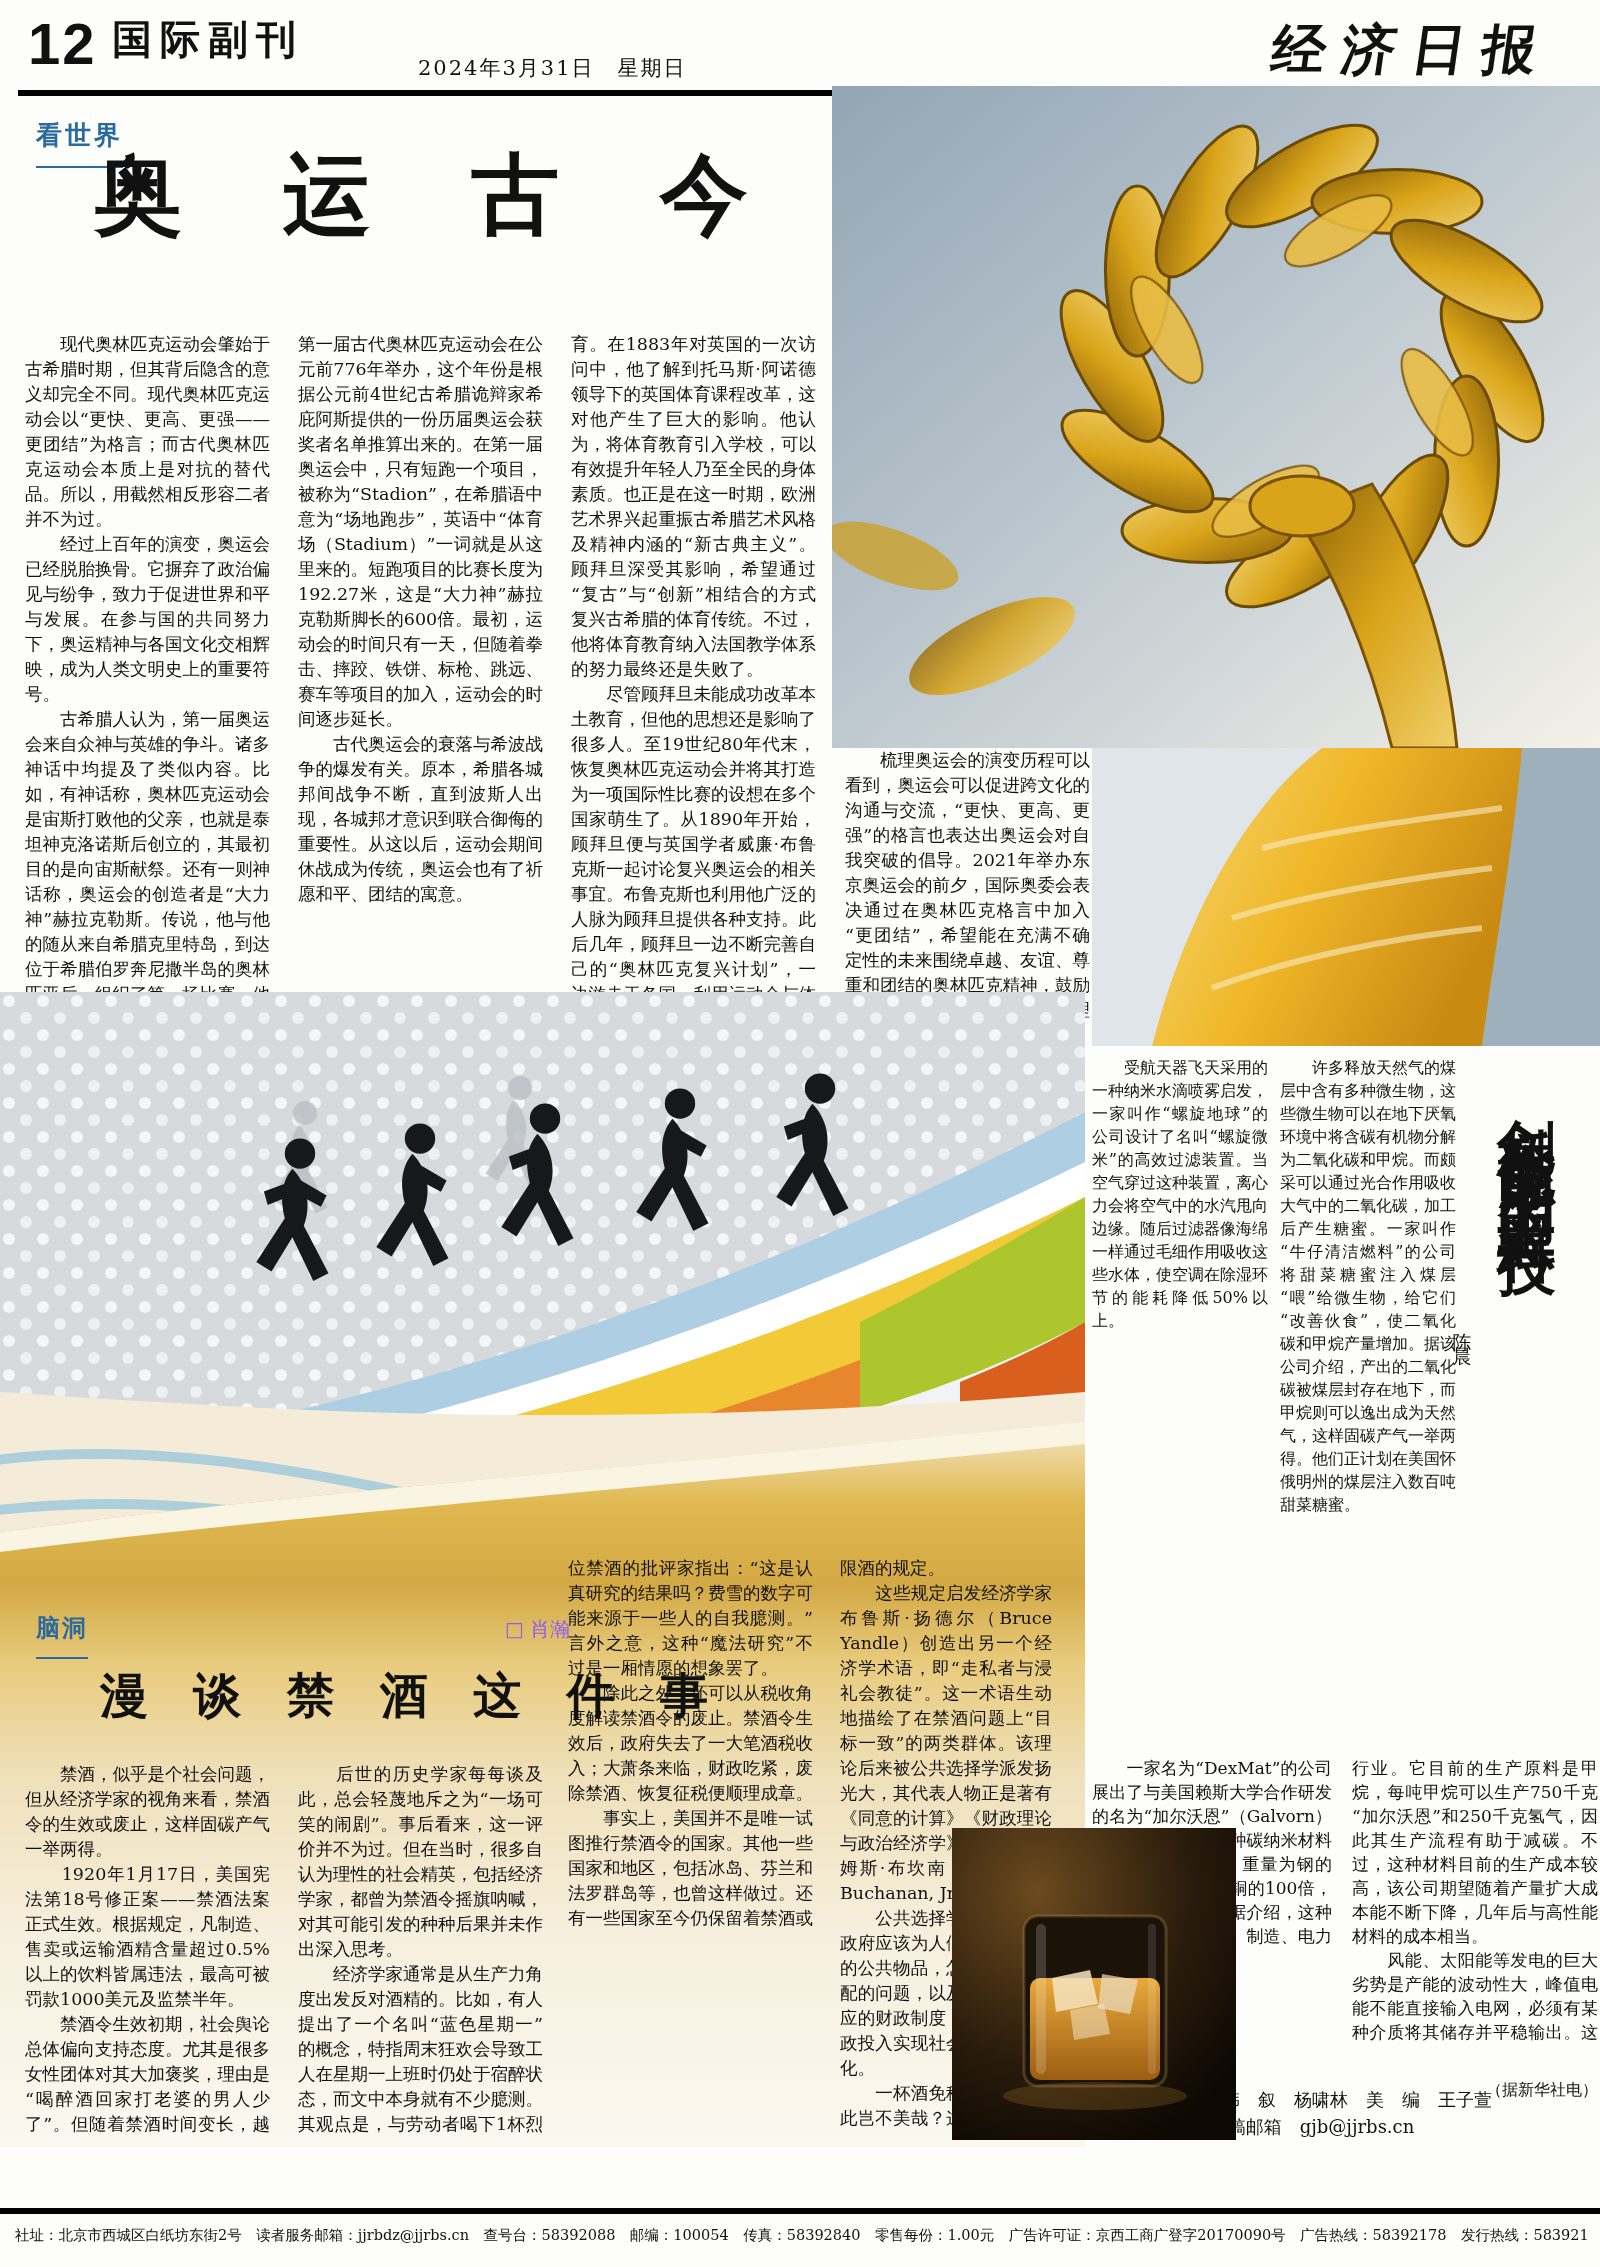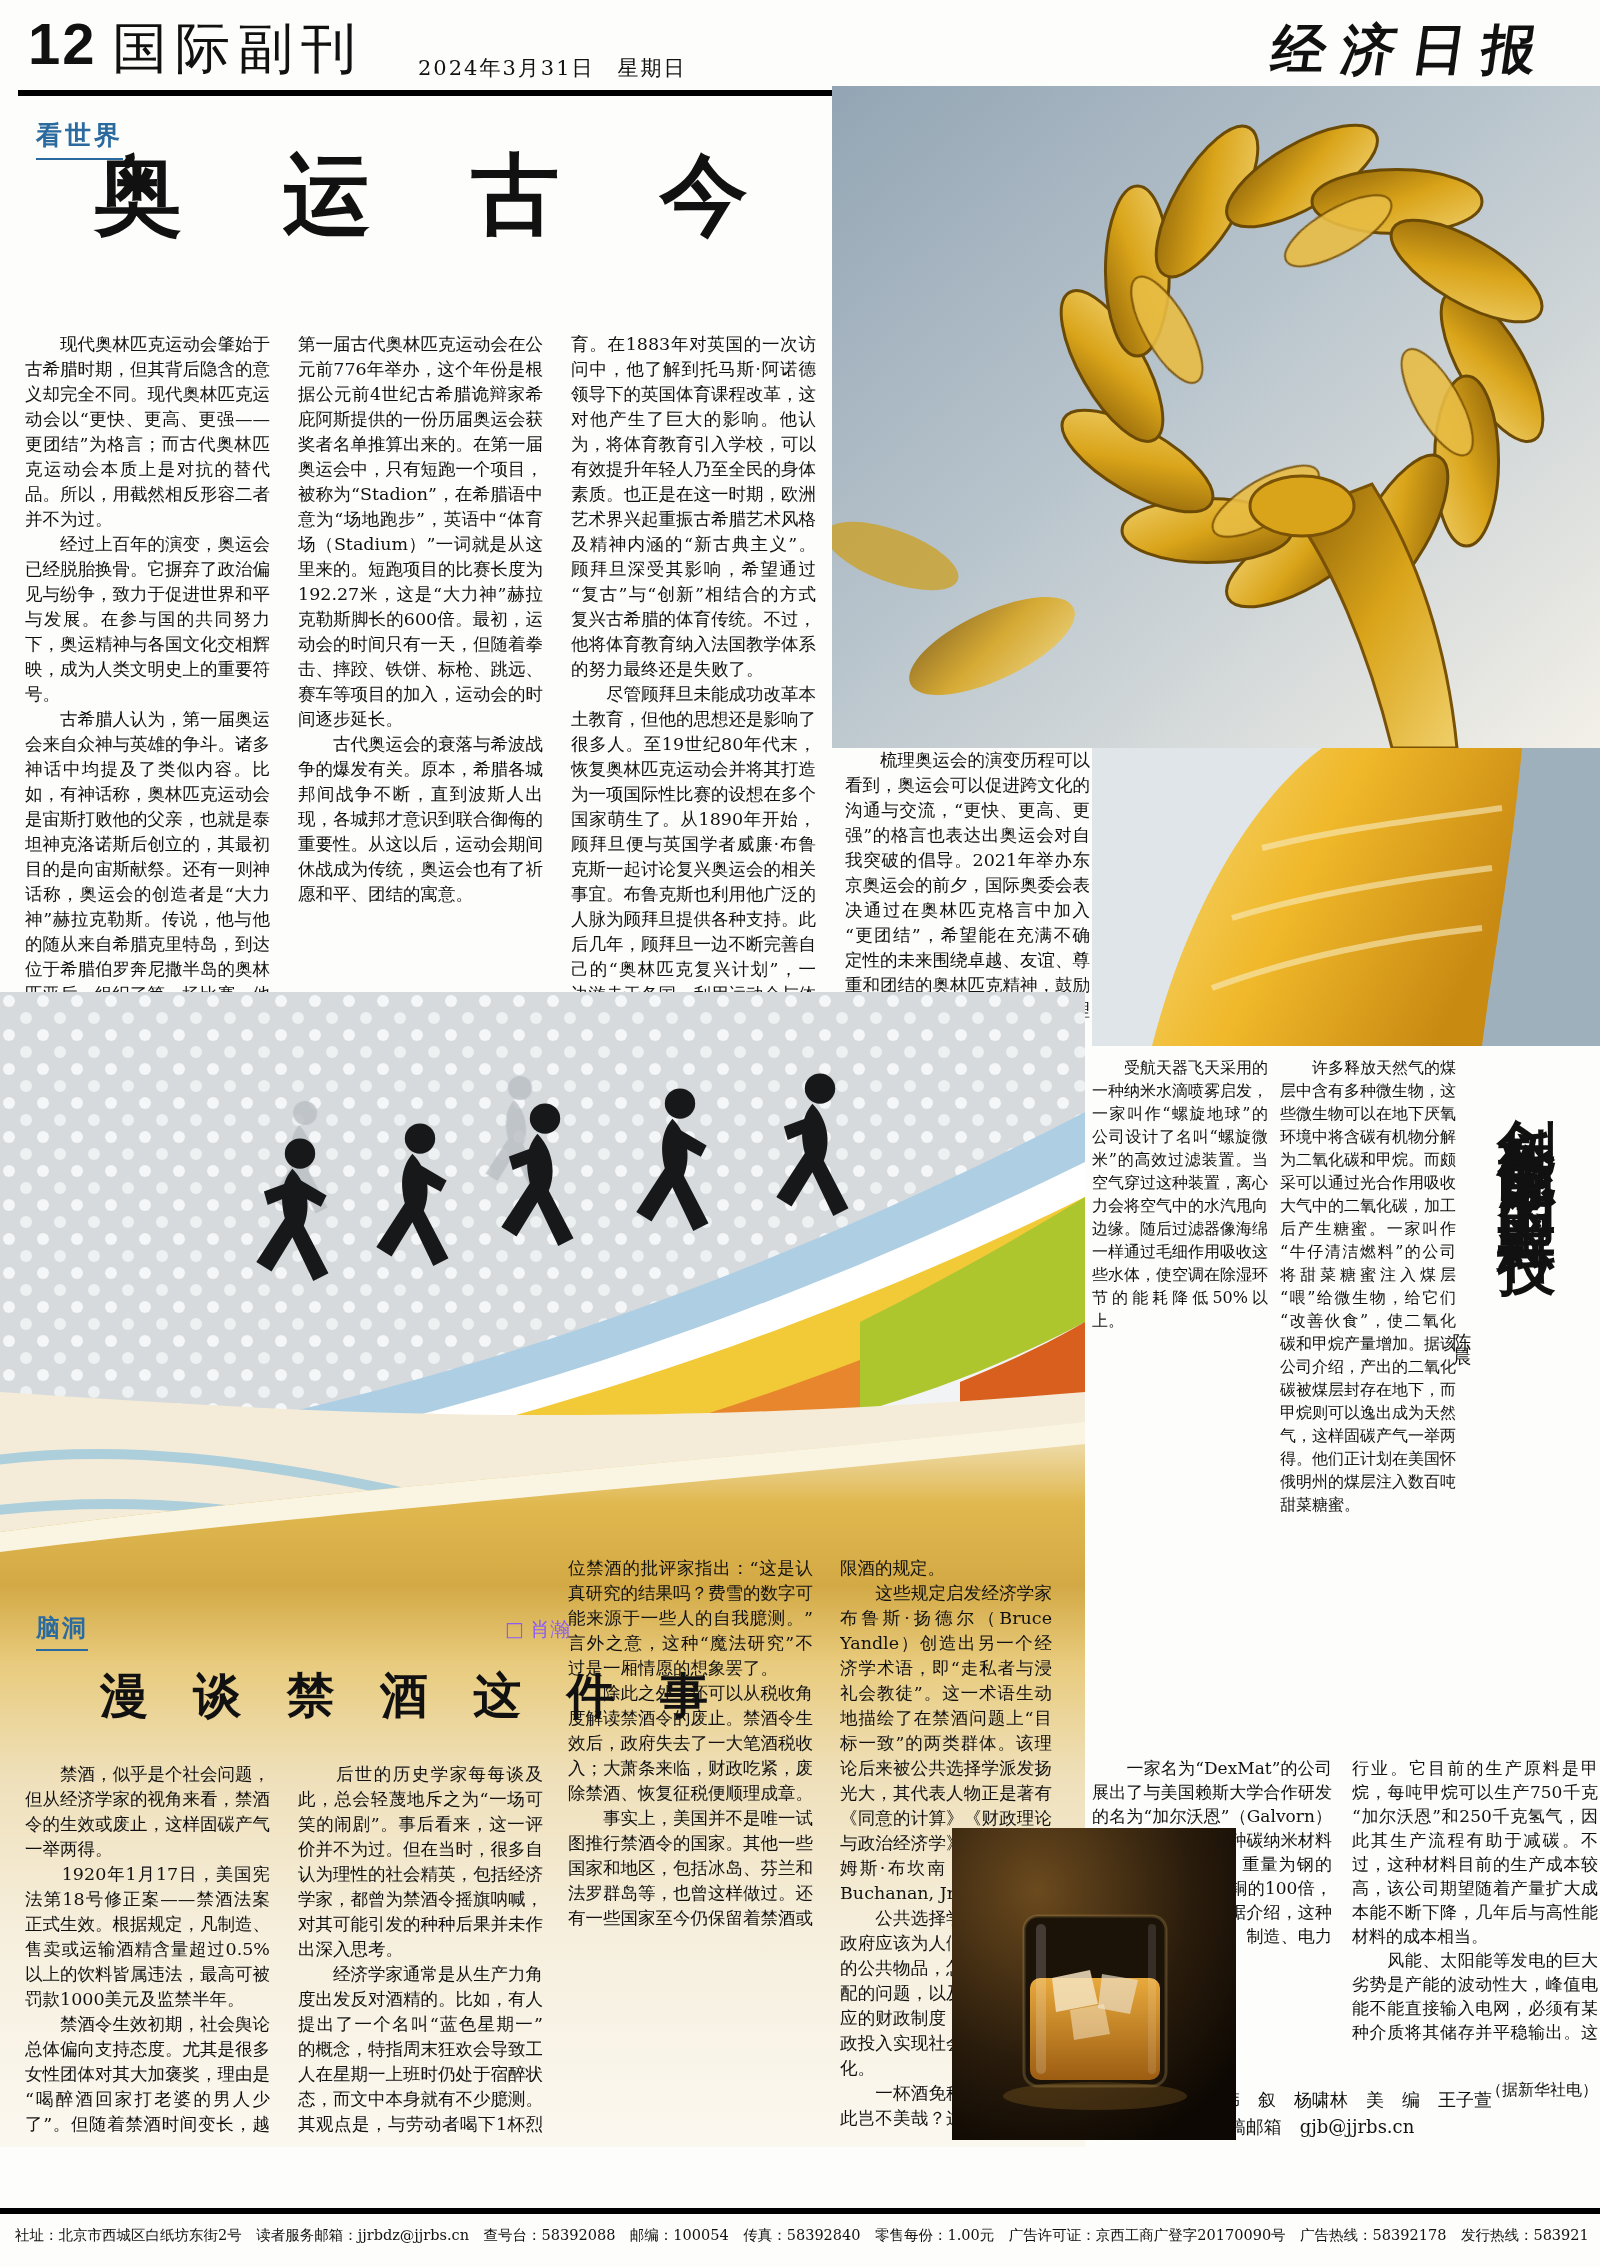--- a/index.html
+++ b/index.html
@@ -1,25 +1,25 @@
 <!DOCTYPE html>
 <html lang="zh"><head>
 <meta charset="utf-8">
 <style>
   html,body{margin:0;padding:0;background:#888;}
   .page{position:relative;width:1600px;height:2267px;margin:0 auto;background:#fdfdfb;
         font-family:"DejaVu Serif","Liberation Serif",serif;color:#111;overflow:hidden;}
   .abs{position:absolute;}
   
   .pagenum{left:28px;top:10px;font-size:58px;font-weight:900;font-family:"Liberation Sans",sans-serif;letter-spacing:2px;}
-  .section{left:112px;top:12px;font-size:55px;font-weight:400;letter-spacing:8px;}
+  .section{left:112px;top:12px;font-size:40px;font-weight:700;letter-spacing:8px;}
   .edate{left:418px;top:54px;font-size:21px;letter-spacing:2px;}
   .masthead{right:48px;top:14px;font-size:54px;font-weight:900;letter-spacing:16px;transform:skewX(-8deg);}
   .hrule{left:18px;top:90px;width:1564px;height:6px;background:#000;}
-  .kicker{font-family:Liberation Sans, sans-serif;font-weight:700;color:#2a6a9e;border-bottom:2px solid #2a6a9e;padding-bottom:5px;}
+  .kicker{font-family:Liberation Sans, sans-serif;font-weight:700;color:#2a6a9e;border-bottom:2px solid #2a6a9e;padding-bottom:13px;}
   .kick1{left:36px;top:118px;font-size:26px;letter-spacing:3px;}
   .byline{font-size:20px;color:#8b5cf6;}
   .main-title{left:60px;top:136px;width:760px;text-align:center;font-size:88px;font-weight:900;
               font-family:"Liberation Sans",sans-serif;letter-spacing:38px;white-space:nowrap;}
   .col{overflow:hidden;font-size:17.5px;line-height:25px;text-align:justify;}
   .col p{margin:0;}
   .cols-main{left:25px;top:292px;display:flex;gap:28px;margin-top:40px;}
   .cols-main .col{width:245px;height:700px;}
   .col4{left:845px;top:748px;width:245px;height:276px;}
   

